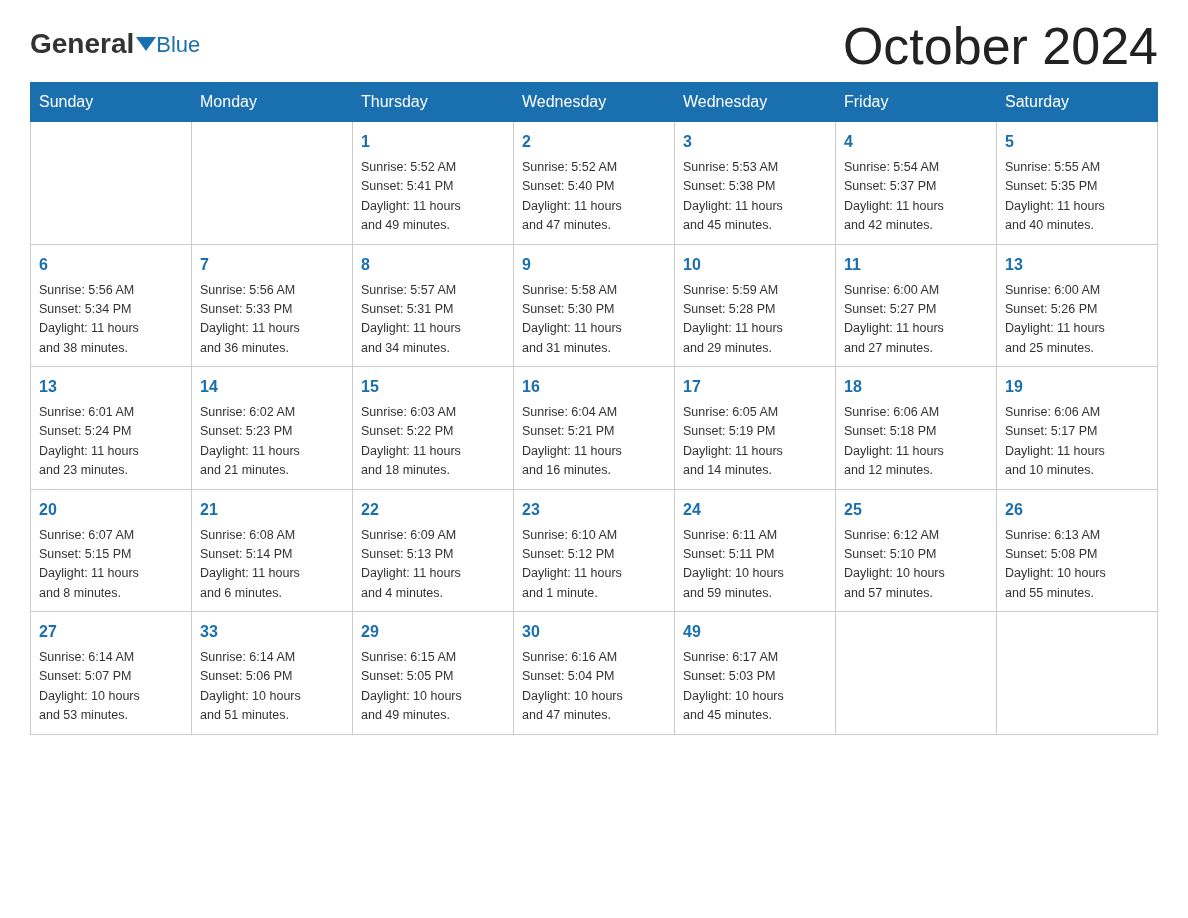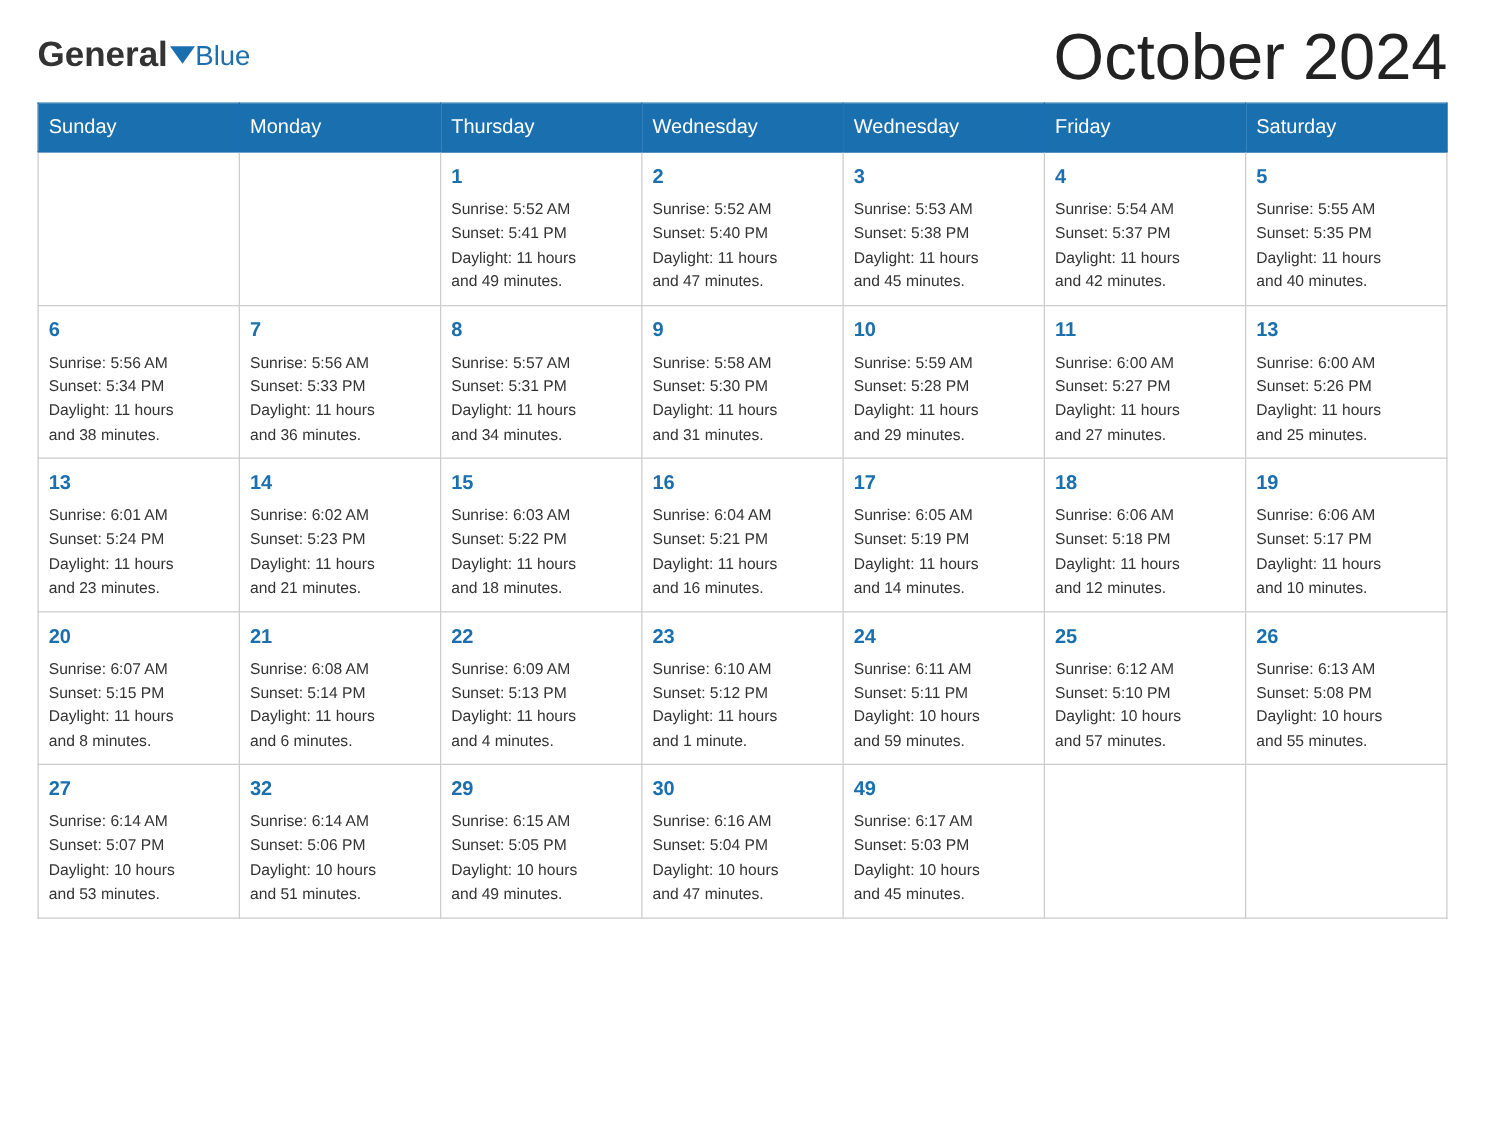--- a/index.html
+++ b/index.html
@@ -248,21 +248,21 @@
           <span class="day-number">26</span>
           <div class="day-info">Sunrise: 6:13 AM<br>Sunset: 5:08 PM<br>Daylight: 10 hours<br>and 55 minutes.</div>
         </td>
       </tr>
       <tr>
         <td>
           <span class="day-number">27</span>
           <div class="day-info">Sunrise: 6:14 AM<br>Sunset: 5:07 PM<br>Daylight: 10 hours<br>and 53 minutes.</div>
         </td>
         <td>
-          <span class="day-number">32</span>
+          <span class="day-number">33</span>
           <div class="day-info">Sunrise: 6:14 AM<br>Sunset: 5:06 PM<br>Daylight: 10 hours<br>and 51 minutes.</div>
         </td>
         <td>
           <span class="day-number">29</span>
           <div class="day-info">Sunrise: 6:15 AM<br>Sunset: 5:05 PM<br>Daylight: 10 hours<br>and 49 minutes.</div>
         </td>
         <td>
           <span class="day-number">30</span>
           <div class="day-info">Sunrise: 6:16 AM<br>Sunset: 5:04 PM<br>Daylight: 10 hours<br>and 47 minutes.</div>
         </td>

